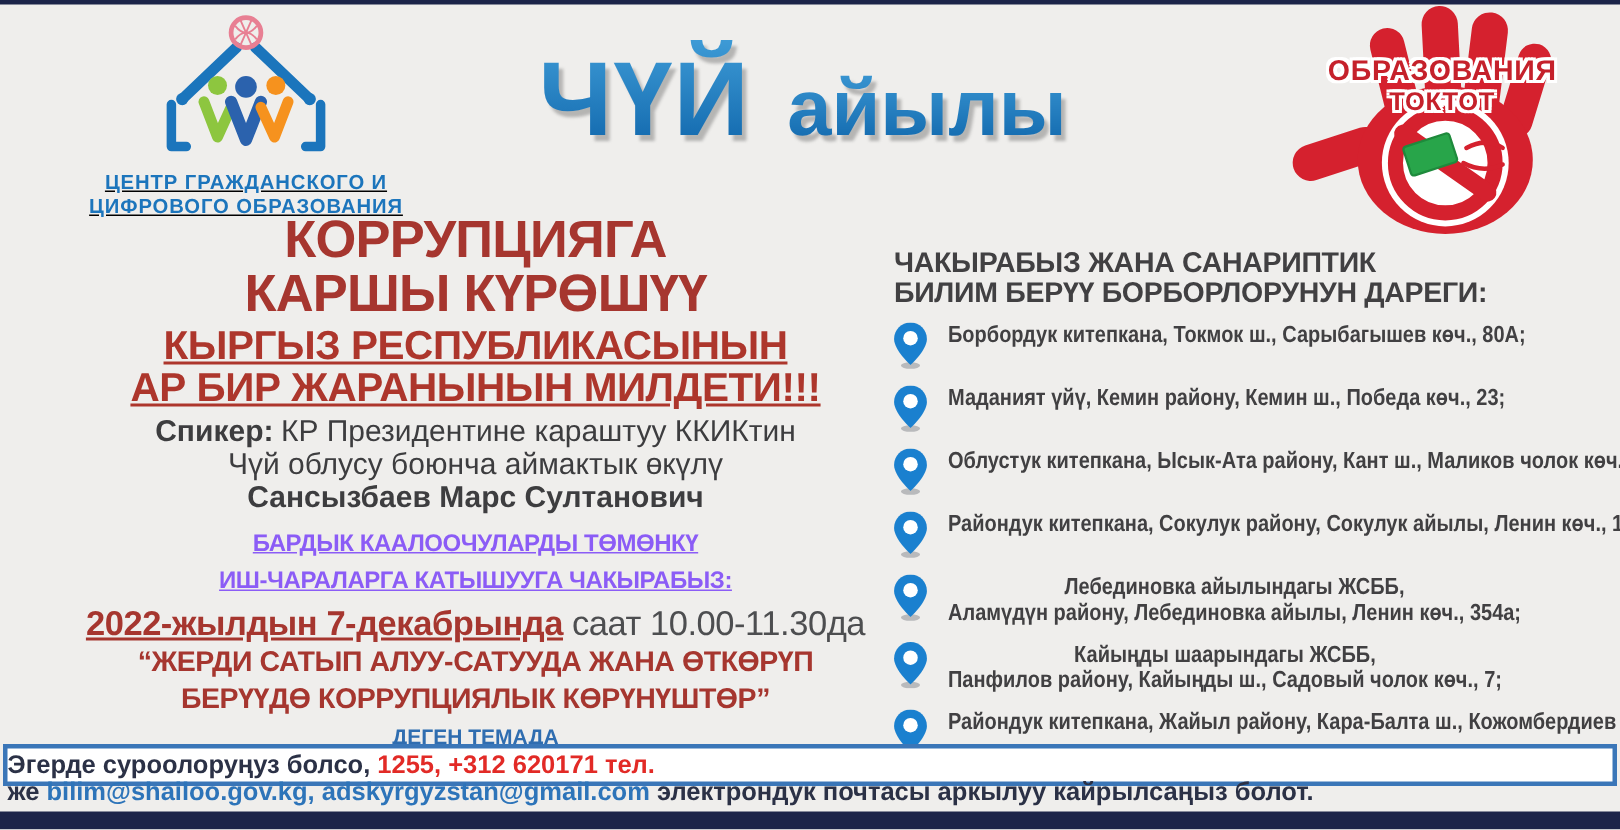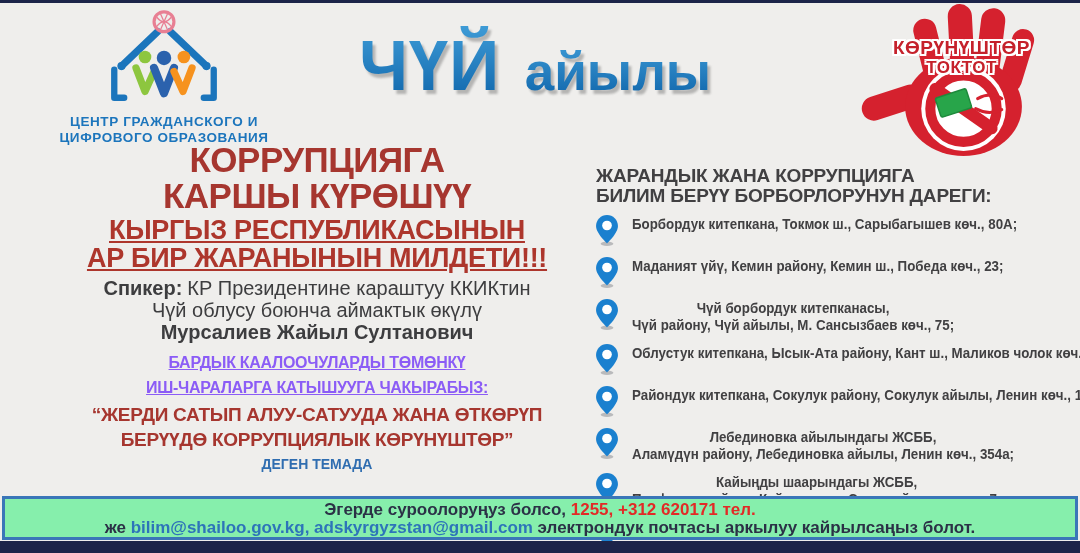--- a/index.html
+++ b/index.html
@@ -6,21 +6,21 @@
   .poster {
     position:relative; width:1080px; height:553px; margin:0 auto;
     background:#efeeec; overflow:hidden;
     font-family:"Liberation Sans", sans-serif;
   }
   .strip { position:absolute; left:0; right:0; background:#1c2449; }
   .strip.top { top:0; height:3px; }
   .strip.bottom { bottom:0; height:12px; }
 
   
-  .logo { position:absolute; left:38px; top:10px; width:252px; text-align:center; }
+  .logo { position:absolute; left:38px; top:10px; width:252px; text-align:center;text-decoration:underline; }
   .logo svg { width:150px; height:104px; display:block; margin:0 auto; }
   .logo-text { font-size:13.5px; font-weight:bold; color:#1c75bc; line-height:16px; letter-spacing:0.6px; }
 
   
   .main-title {
     position:absolute; left:292px; top:26px; width:486px; text-align:center; white-space:nowrap;
     filter: drop-shadow(3px 4px 1px rgba(110,110,110,0.45));
   }
   .main-title span {
     font-weight:bold; display:inline-block;
@@ -61,22 +61,22 @@
   .right-col { position:absolute; left:596px; top:166px; width:480px; }
   .rc-header { font-size:19px; line-height:20px; font-weight:bold; color:#414042; letter-spacing:-0.2px; margin-bottom:9px; }
   .loc-item { display:flex; align-items:flex-start; margin-bottom:11px; }
   .loc-pin { flex:0 0 22px; width:22px; margin-right:14px; }
   .loc-pin svg { width:22px; height:31px; display:block; }
   .loc-text { font-size:15.5px; line-height:16.5px; font-weight:bold; color:#414042; padding-top:1px;text-align:center; }
   .loc-text div { white-space:nowrap; transform:scaleX(0.86); transform-origin:0 50%; }
 
   
   .footer-box {
-    position:absolute; left:2px; right:2px; top:496px; height:44px; box-sizing:border-box;
-    background:#86efac; border:3px solid #3a76b8; text-align:center;
+    position:absolute; left:2px; right:2px; top:496px; height:28px; box-sizing:border-box;
+    background:#ffffff; border:3px solid #3a76b8; text-align:left;
     font-size:17px; font-weight:bold; line-height:18px; color:#2b3146; padding-top:2px;
   }
   .footer-box .phone { color:#e22a26; }
   .footer-box .emails { color:#2d74b9; }
 </style>
 </head>
 <body>
 
 <div class="poster">
   <div class="strip top"></div>
@@ -120,55 +120,58 @@
       <circle cx="102" cy="106" r="42" fill="#ffffff"></circle>
       <circle cx="102" cy="106" r="33" fill="none" stroke="#d5212e" stroke-width="10"></circle>
       <rect x="62" y="100" width="80" height="12" rx="6" fill="#d5212e" transform="rotate(35 102 106)"></rect>
       <g transform="rotate(-18 93 100)">
         <rect x="76" y="90" width="32" height="20" rx="2" fill="#28a54a"></rect>
         <rect x="76" y="90" width="32" height="20" rx="2" fill="none" stroke="#1e8a3c" stroke-width="1.5"></rect>
       </g>
       <path d="M116 96 q13 -7 24 0 M114 106 q13 7 26 1" stroke="#d5212e" stroke-width="3" fill="none" stroke-linecap="round"></path>
     </svg>
     <div class="stop-text">
-      <span class="l1">КӨРҮНҮШТӨР</span>
+      <span class="l1">ОБРАЗОВАНИЯ</span>
       <span class="l2">ТОКТОТ</span>
     </div>
   </div>
 
   <div class="left-col">
     <div class="lc-h1">
       <div>КОРРУПЦИЯГА</div>
       <div>КАРШЫ КҮРӨШҮҮ</div>
     </div>
     <div class="lc-h2">
       <div>КЫРГЫЗ РЕСПУБЛИКАСЫНЫН</div>
       <div>АР БИР ЖАРАНЫНЫН МИЛДЕТИ!!!</div>
     </div>
     <div class="lc-speaker">
       <div>
         <span class="bold">Спикер:</span><span>КР Президентине караштуу ККИКтин</span>
       </div>
       <div>Чүй облусу боюнча аймактык өкүлү</div>
-      <div class="name">Мурсалиев Жайыл Султанович</div>
+      <div class="name">Сансызбаев Марс Султанович</div>
     </div>
     <div class="lc-invite">
       <div>БАРДЫК КААЛООЧУЛАРДЫ ТӨМӨНКҮ</div>
       <div>ИШ-ЧАРАЛАРГА КАТЫШУУГА ЧАКЫРАБЫЗ:</div>
     </div>
+    <div class="lc-date-line">
+      <span class="date">2022-жылдын 7-декабрында</span><span class="time">саат 10.00-11.30да</span>
+    </div>
     <div class="lc-quote">
       <div>“ЖЕРДИ САТЫП АЛУУ-САТУУДА ЖАНА ӨТКӨРҮП</div>
       <div>БЕРҮҮДӨ КОРРУПЦИЯЛЫК КӨРҮНҮШТӨР”</div>
     </div>
     <div class="lc-topic">ДЕГЕН ТЕМАДА</div>
   </div>
 
   <div class="right-col">
     <div class="rc-header">
-      <div>ЖАРАНДЫК ЖАНА КОРРУПЦИЯГА</div>
+      <div>ЧАКЫРАБЫЗ ЖАНА САНАРИПТИК</div>
       <div>БИЛИМ БЕРҮҮ БОРБОРЛОРУНУН ДАРЕГИ:</div>
     </div>
     <div>
   <div class="loc-item">
     <span class="loc-pin">
       <svg viewBox="0 0 24 34">
         <ellipse cx="12" cy="31.5" rx="7" ry="2.4" fill="#b9babc"></ellipse>
         <path d="M12 0C5.4 0 0 5.4 0 12c0 8.2 12 19 12 19s12-10.8 12-19C24 5.4 18.6 0 12 0z" fill="#1a80cf"></path>
         <circle cx="12" cy="11.5" r="5.3" fill="#ffffff"></circle>
       </svg>
@@ -184,33 +187,20 @@
         <ellipse cx="12" cy="31.5" rx="7" ry="2.4" fill="#b9babc"></ellipse>
         <path d="M12 0C5.4 0 0 5.4 0 12c0 8.2 12 19 12 19s12-10.8 12-19C24 5.4 18.6 0 12 0z" fill="#1a80cf"></path>
         <circle cx="12" cy="11.5" r="5.3" fill="#ffffff"></circle>
       </svg>
     </span>
     <div class="loc-text">
             <div>Маданият үйү, Кемин району, Кемин ш., Победа көч.,  23;</div>
           </div>
   </div>
 
-  <div class="loc-item">
-    <span class="loc-pin">
-      <svg viewBox="0 0 24 34">
-        <ellipse cx="12" cy="31.5" rx="7" ry="2.4" fill="#b9babc"></ellipse>
-        <path d="M12 0C5.4 0 0 5.4 0 12c0 8.2 12 19 12 19s12-10.8 12-19C24 5.4 18.6 0 12 0z" fill="#1a80cf"></path>
-        <circle cx="12" cy="11.5" r="5.3" fill="#ffffff"></circle>
-      </svg>
-    </span>
-    <div class="loc-text">
-            <div>Чүй борбордук китепканасы,</div>
-            <div>Чүй району, Чүй айылы, М. Сансызбаев көч., 75;</div>
-          </div>
-  </div>
 
   <div class="loc-item">
     <span class="loc-pin">
       <svg viewBox="0 0 24 34">
         <ellipse cx="12" cy="31.5" rx="7" ry="2.4" fill="#b9babc"></ellipse>
         <path d="M12 0C5.4 0 0 5.4 0 12c0 8.2 12 19 12 19s12-10.8 12-19C24 5.4 18.6 0 12 0z" fill="#1a80cf"></path>
         <circle cx="12" cy="11.5" r="5.3" fill="#ffffff"></circle>
       </svg>
     </span>
     <div class="loc-text">

